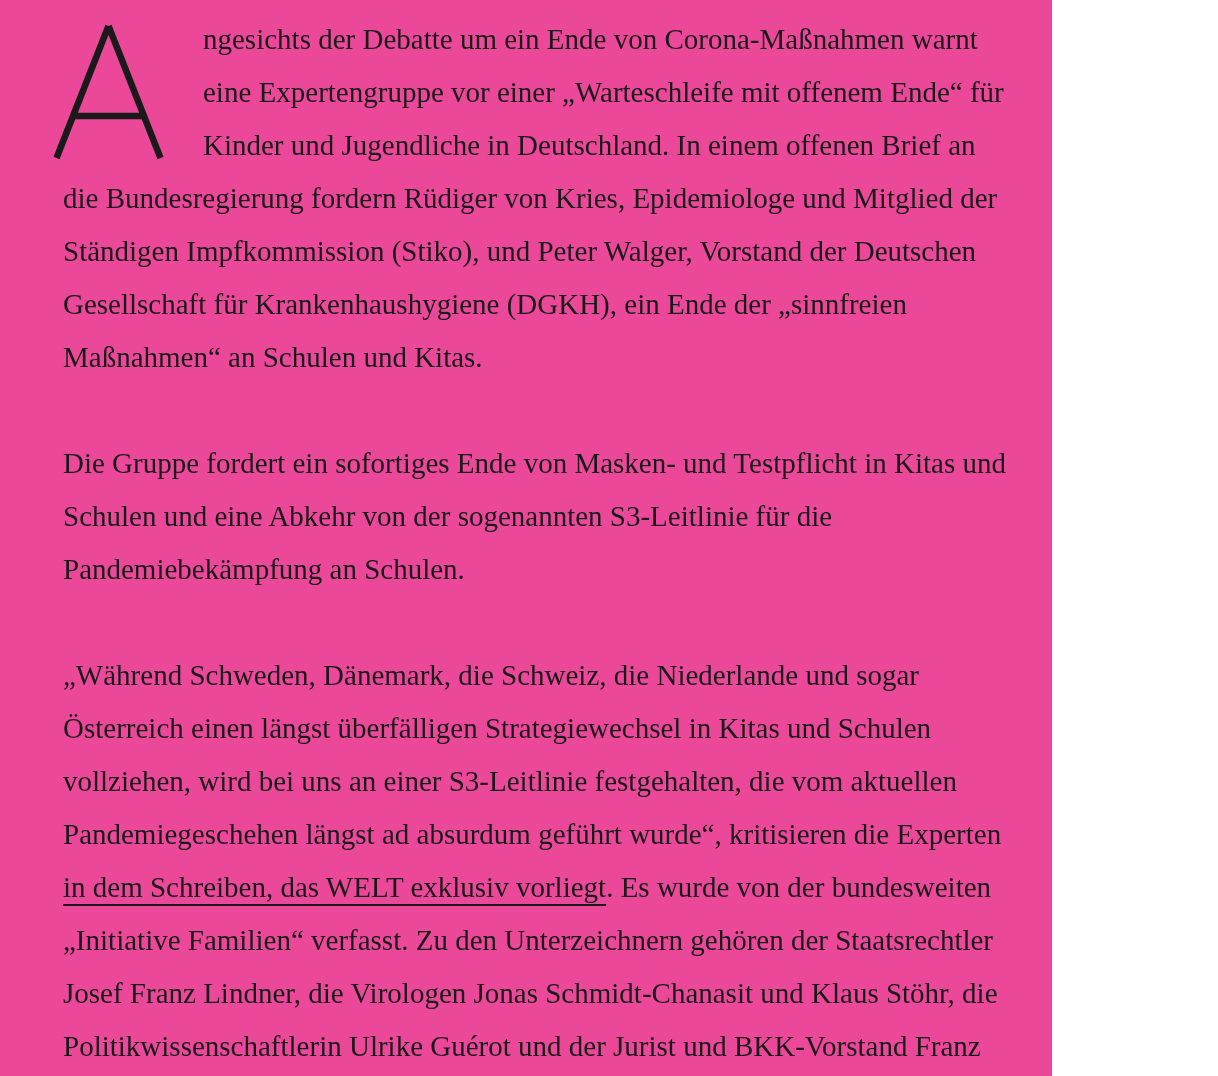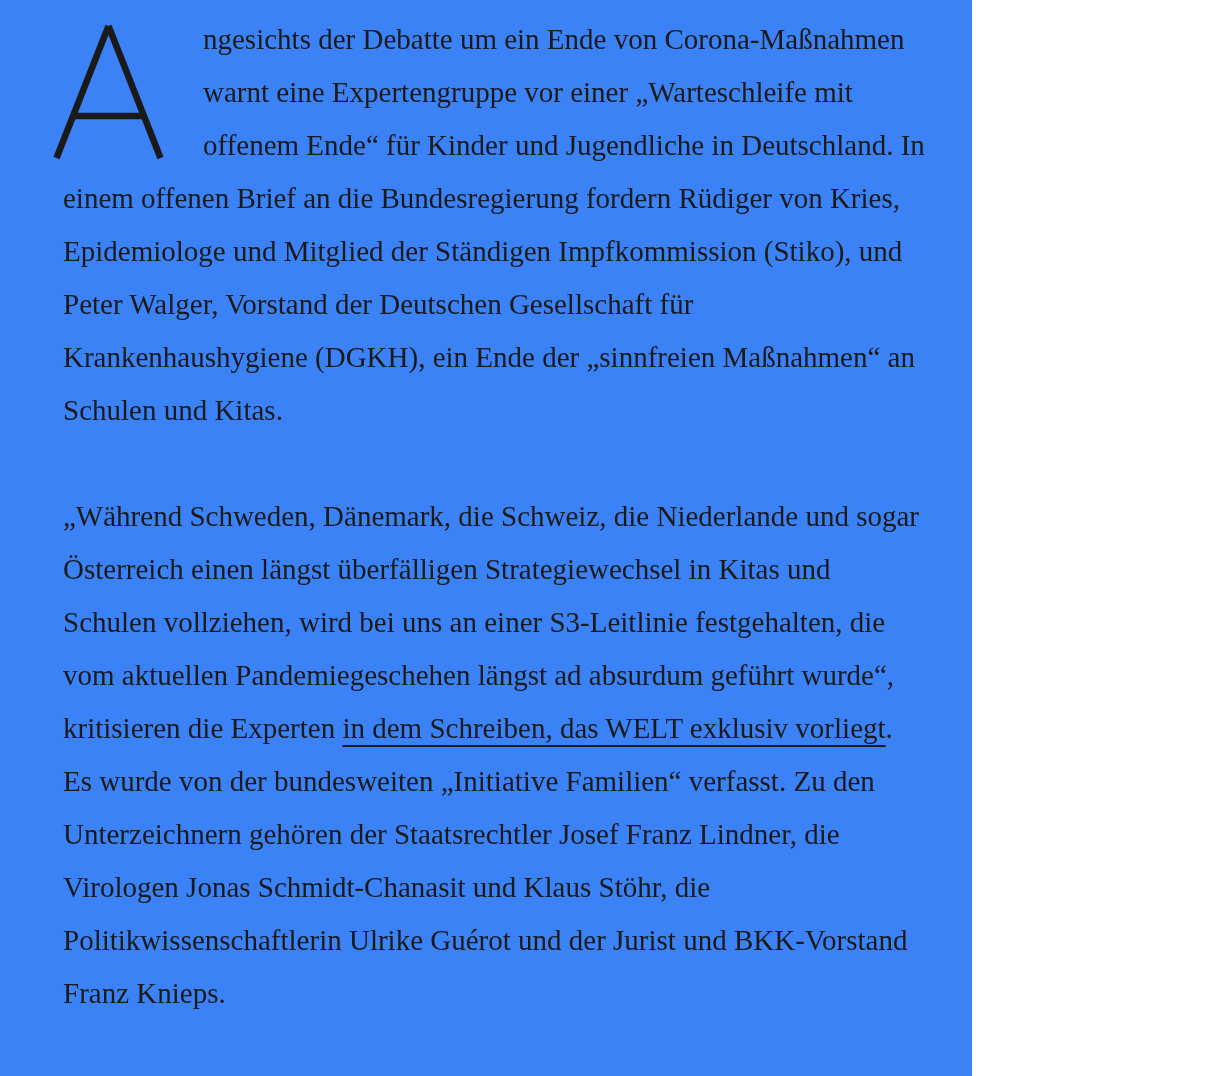--- a/index.html
+++ b/index.html
@@ -1,25 +1,25 @@
 <!DOCTYPE html>
 <html lang="de"><head>
 <meta charset="utf-8">
 <style>
   html, body {
     margin: 0;
     padding: 0;
     background: #ffffff;
   }
   .page {
-    width: 972px;
+    width: 1052px;
     height: 1076px;
     box-sizing: border-box;
     overflow: hidden;
-    background: #3b82f6;
+    background: #ec4899;
   }
   .article {
     box-sizing: border-box;
     padding: 13px 45px 0 63px;
     font-family: "Liberation Serif", "DejaVu Serif", serif;
     font-size: 29px;
     line-height: 53px;
     color: #1a1a1a;
     text-rendering: optimizeLegibility;
   }
@@ -58,17 +58,18 @@
   <article class="article">
 
     <div>
         <p class="para"><span class="drop-cap" role="img" aria-label="A">
       <svg width="117" height="138" viewBox="0 0 117 138" fill="none" xmlns="http://www.w3.org/2000/svg">
         <path d="M58.5 3 L6.5 135" stroke="#1a1a1a" stroke-width="6.5"></path>
         <path d="M58.5 3 L110.5 135" stroke="#1a1a1a" stroke-width="6.5"></path>
         <path d="M23 93 L94 93" stroke="#1a1a1a" stroke-width="6.5"></path>
       </svg>
     </span><span>ngesichts der Debatte um ein Ende von Corona-Maßnahmen warnt eine Expertengruppe vor einer „Warteschleife mit offenem Ende“ für Kinder und Jugendliche in Deutschland. In einem offenen Brief an die Bundesregierung fordern Rüdiger von Kries, Epidemiologe und Mitglied der Ständigen Impfkommission (Stiko), und Peter Walger, Vorstand der Deutschen Gesellschaft für Krankenhaushygiene (DGKH), ein Ende der „sinnfreien Maßnahmen“ an Schulen und Kitas.</span></p>
+        <p class="para"><span>Die Gruppe fordert ein sofortiges Ende von Masken- und Testpflicht in Kitas und Schulen und eine Abkehr von der sogenannten S3-Leitlinie für die Pandemiebekämpfung an Schulen.</span></p>
         <p class="para"><span>„Während Schweden, Dänemark, die Schweiz, die Niederlande und sogar Österreich einen längst überfälligen Strategiewechsel in Kitas und Schulen vollziehen, wird bei uns an einer S3-Leitlinie festgehalten, die vom aktuellen Pandemiegeschehen längst ad absurdum geführt wurde“, kritisieren die Experten </span><a href="#" class="inline-link">in dem Schreiben, das WELT exklusiv vorliegt</a><span>. Es wurde von der bundesweiten „Initiative Familien“ verfasst. Zu den Unterzeichnern gehören der Staatsrechtler Josef Franz Lindner, die Virologen Jonas Schmidt-Chanasit und Klaus Stöhr, die Politikwissenschaftlerin Ulrike Guérot und der Jurist und BKK-Vorstand Franz Knieps.</span></p>
       </div>
 
   </article>
 </main>
 
 </body></html>

